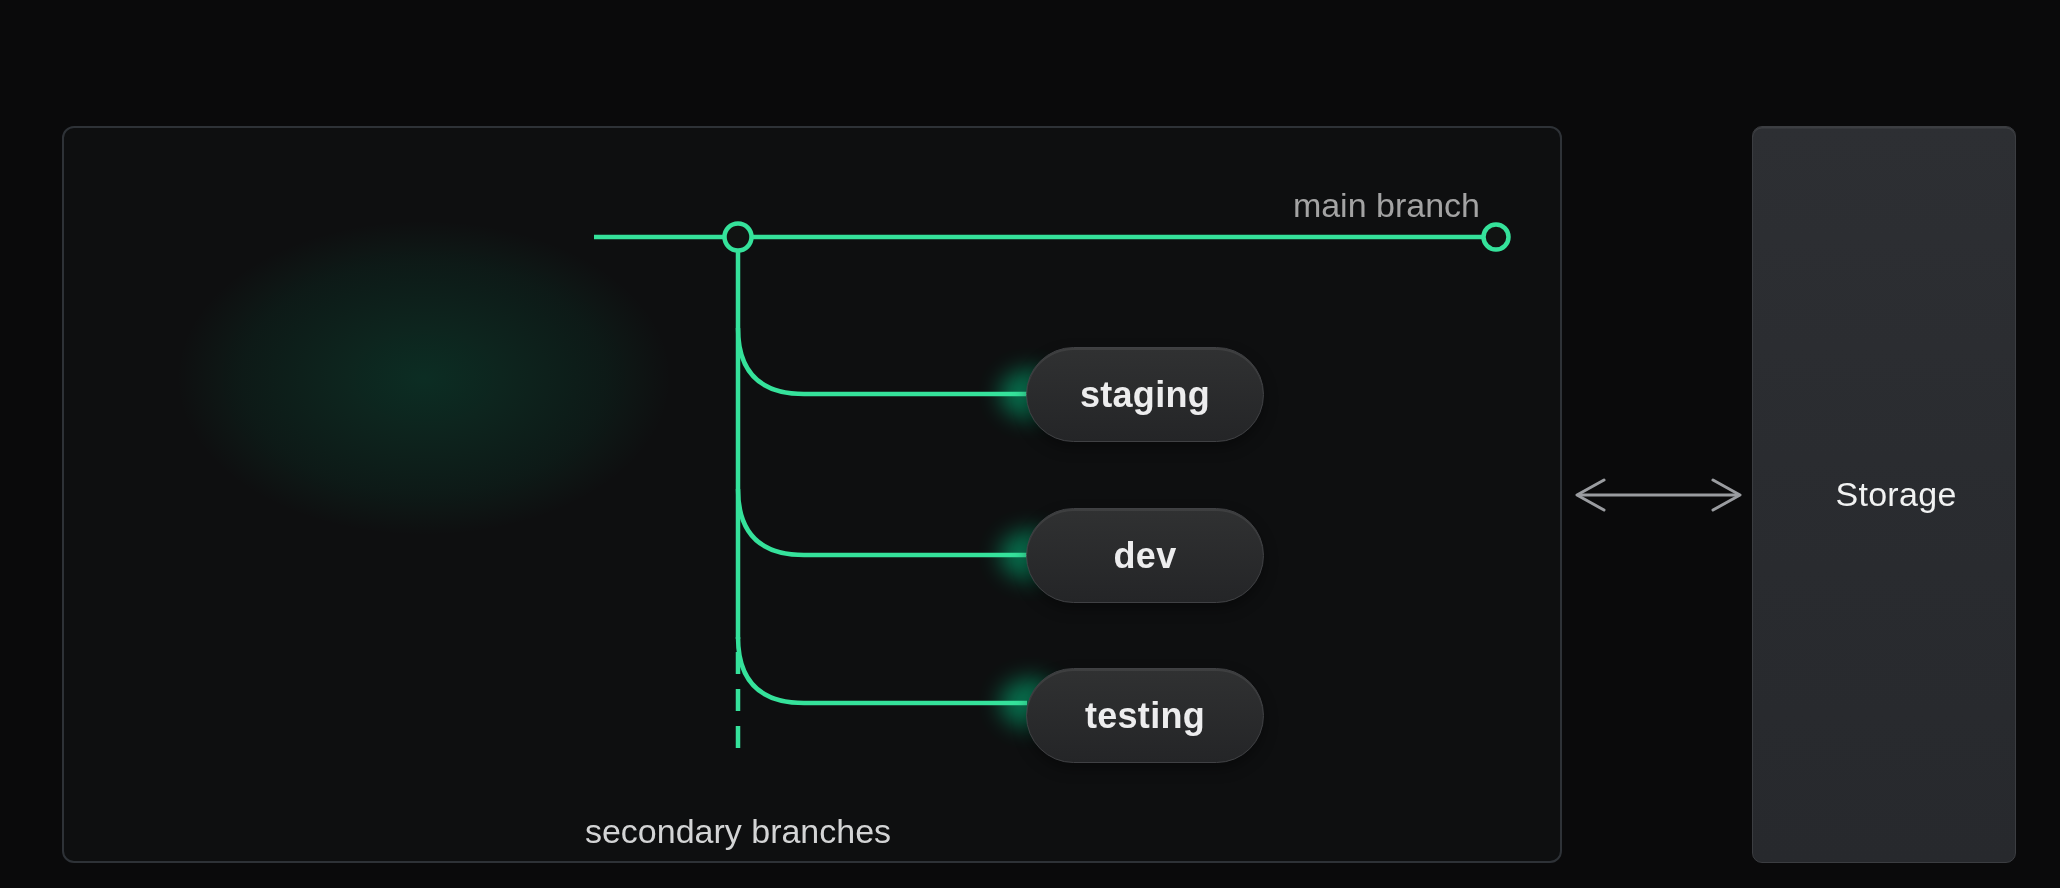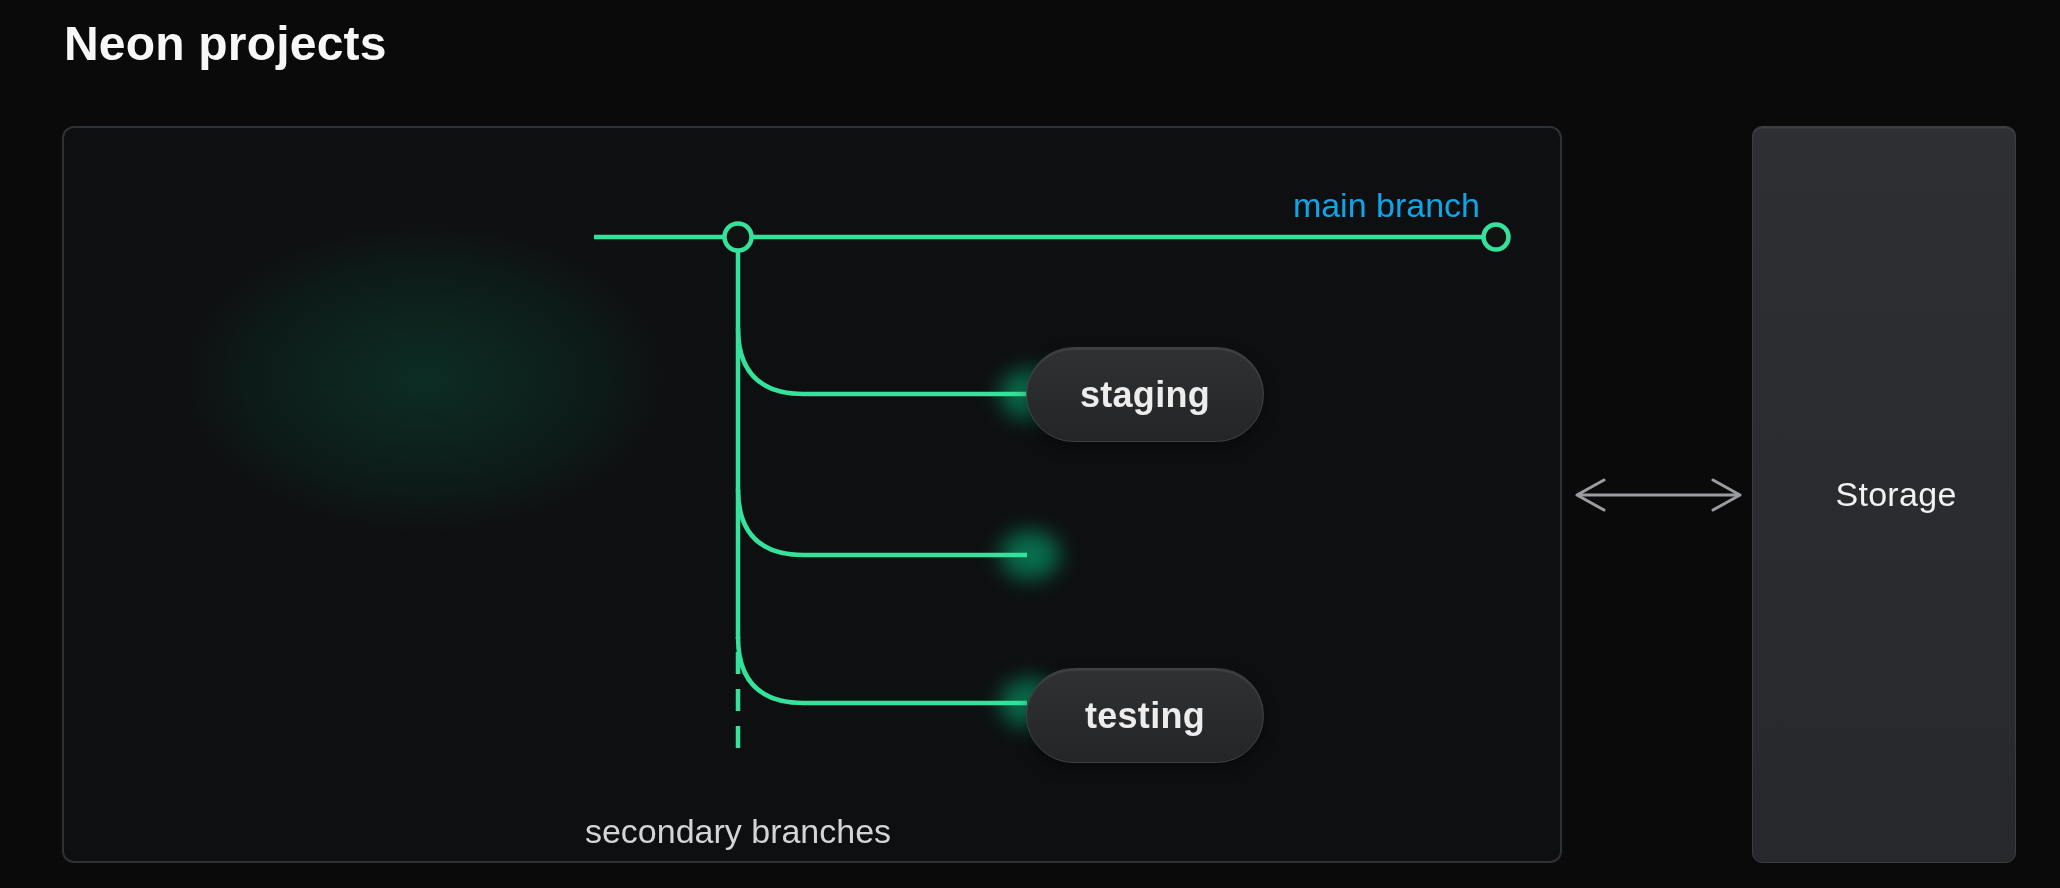--- a/index.html
+++ b/index.html
@@ -97,21 +97,21 @@
   .pill-staging { top: 347px; }
   .pill-dev     { top: 508px; }
   .pill-testing { top: 656px; margin-top: 12px; }
   .label-main-branch {
     position: absolute;
     left: 1180px;
     top: 186px;
     width: 300px;
     text-align: right;
     font-size: 34px;
-    color: #0ea5e9;
+    color: #a3a3a3;
   }
   .label-secondary {
     position: absolute;
     left: 488px;
     top: 764px;
     width: 500px;
     text-align: center;
     font-size: 34px;
     color: #d3d4d5;
     margin-top: 48px;
@@ -135,21 +135,20 @@
     font-size: 34px;
     color: #f1f2f2;
     letter-spacing: 0.3px;
   }
 </style>
 </head>
 <body>
 
 <div class="stage">
 
-  <h1 class="page-title">Neon projects</h1>
 
   <div class="main-panel">
     <div class="prod-glow"></div>
   </div>
 
   <svg class="diagram-svg" viewBox="0 0 2060 888" xmlns="http://www.w3.org/2000/svg">
     <defs>
       <filter id="blurGlow" x="-120%" y="-120%" width="340%" height="340%">
         <feGaussianBlur stdDeviation="11"></feGaussianBlur>
       </filter>
@@ -178,20 +177,23 @@
       <path d="M 1580 495 H 1737"></path>
       <path d="M 1604 480 L 1577 495 L 1604 510"></path>
       <path d="M 1713 480 L 1740 495 L 1713 510"></path>
     </g>
   </svg>
 
 
   <div class="pill-node pill-staging">
     <span>staging</span>
   </div>
+  <div class="pill-node pill-dev">
+    <span>dev</span>
+  </div>
   <div class="pill-node pill-testing">
     <span>testing</span>
   </div>
 
   <div class="label-main-branch">main branch</div>
   <div class="label-secondary">secondary branches</div>
 
   <div class="storage-box">
     <span>Storage</span>
   </div>

